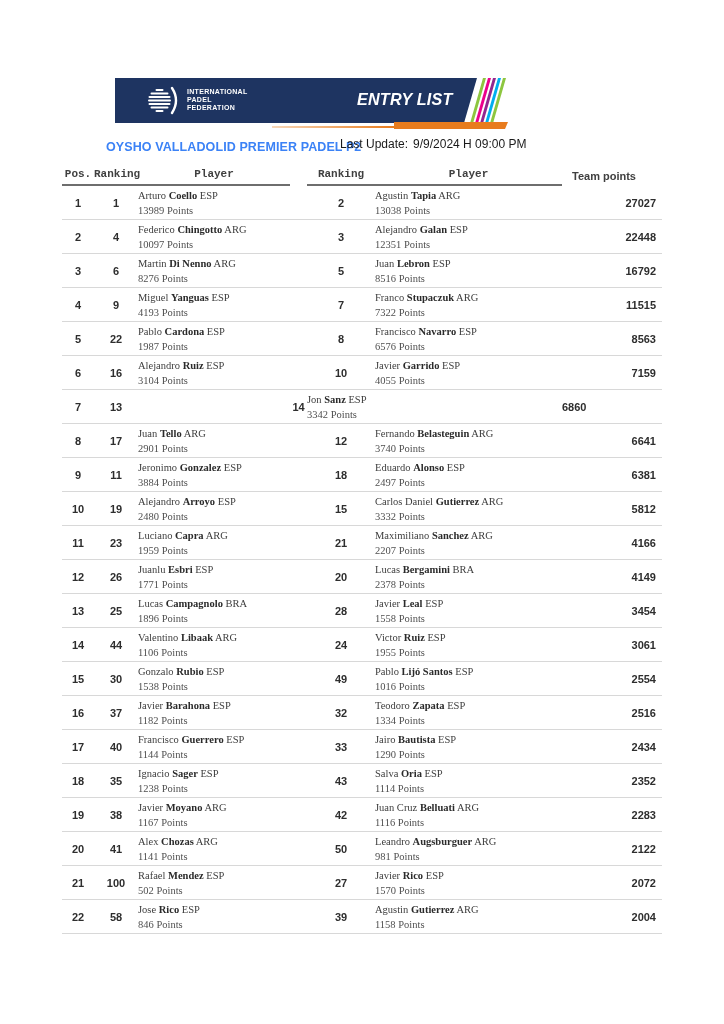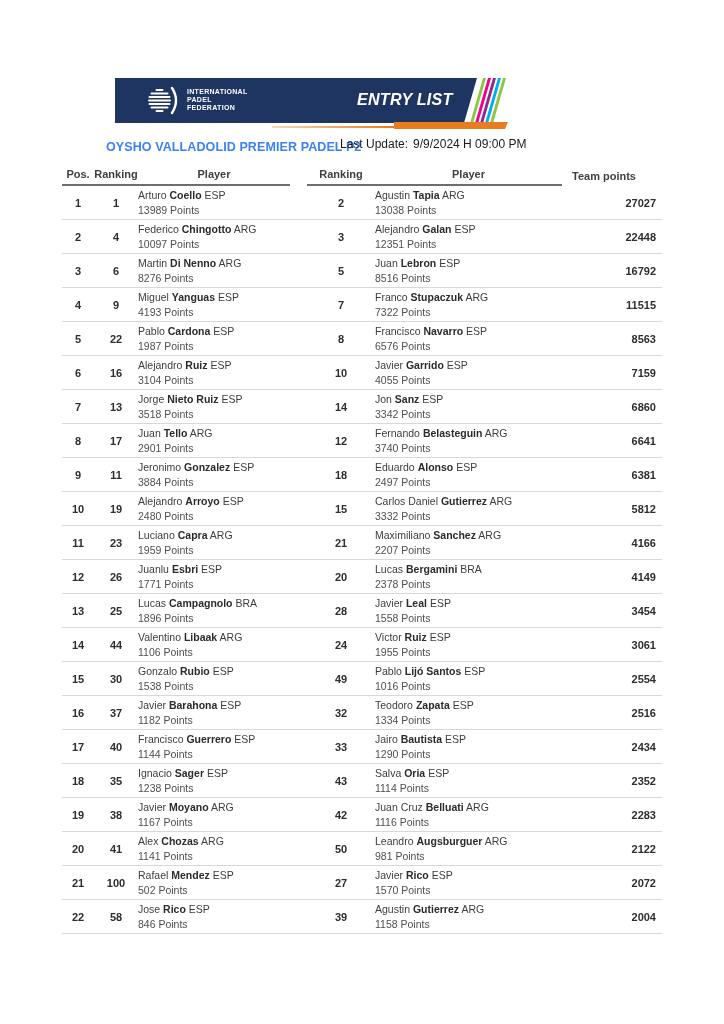--- a/index.html
+++ b/index.html
@@ -45,29 +45,29 @@
   .update .lbl { margin-right:5px; }
 
   
   .table { position:absolute; left:62px; top:163px; width:600px; }
   .thead, .trow {
     display:grid;
     grid-template-columns:32px 44px 152px 17px 68px 187px 10px 90px;
   }
   .thead { height:23px; align-items:end; }
   .hc { font-size:11px; font-weight:700; color:#404040; padding-bottom:4px; text-align:center; }
-  .u  { border-bottom:2px solid #6e6e6e; }
+  .u  { border-bottom:2px solid #6e6e6e;font-family:Liberation Mono, monospace; }
   .gap { border-bottom:none; }
   .hc-team { text-align:left; }
 
   .trow { min-height:33px; border-bottom:1px solid #d8d8d8; align-items:center; }
   .c { font-size:11px; color:#333333; }
   .cnum { font-weight:700; text-align:center; color:#2e2e2e; }
   .cteam { font-weight:700; text-align:right; padding-right:6px; color:#2e2e2e; }
-  .cplayer { line-height:15px; }
+  .cplayer { line-height:15px;font-family:Liberation Serif, serif; }
   .pname { font-size:10.5px; color:#3d3d3d; }
   .pname b { color:#2b2b2b; }
   .ppoints { font-size:10.5px; color:#4f4f4f; }
 </style>
 </head>
 <body>
 
 <div class="page">
 
   <div class="banner">
@@ -218,24 +218,20 @@
         <div class="pname"><span>Javier</span> <b>Garrido</b> <span>ESP</span></div>
         <div class="ppoints">4055 Points</div>
       </div>
       <div></div>
       <div class="c cteam">7159</div>
     </div>
 
     <div class="trow">
       <div class="c cnum">7</div>
       <div class="c cnum">13</div>
-      <div class="c cplayer">
-        <div class="pname"><span>Jorge</span> <b>Nieto Ruiz</b> <span>ESP</span></div>
-        <div class="ppoints">3518 Points</div>
-      </div>
       <div></div>
       <div class="c cnum">14</div>
       <div class="c cplayer">
         <div class="pname"><span>Jon</span> <b>Sanz</b> <span>ESP</span></div>
         <div class="ppoints">3342 Points</div>
       </div>
       <div></div>
       <div class="c cteam">6860</div>
     </div>
 

